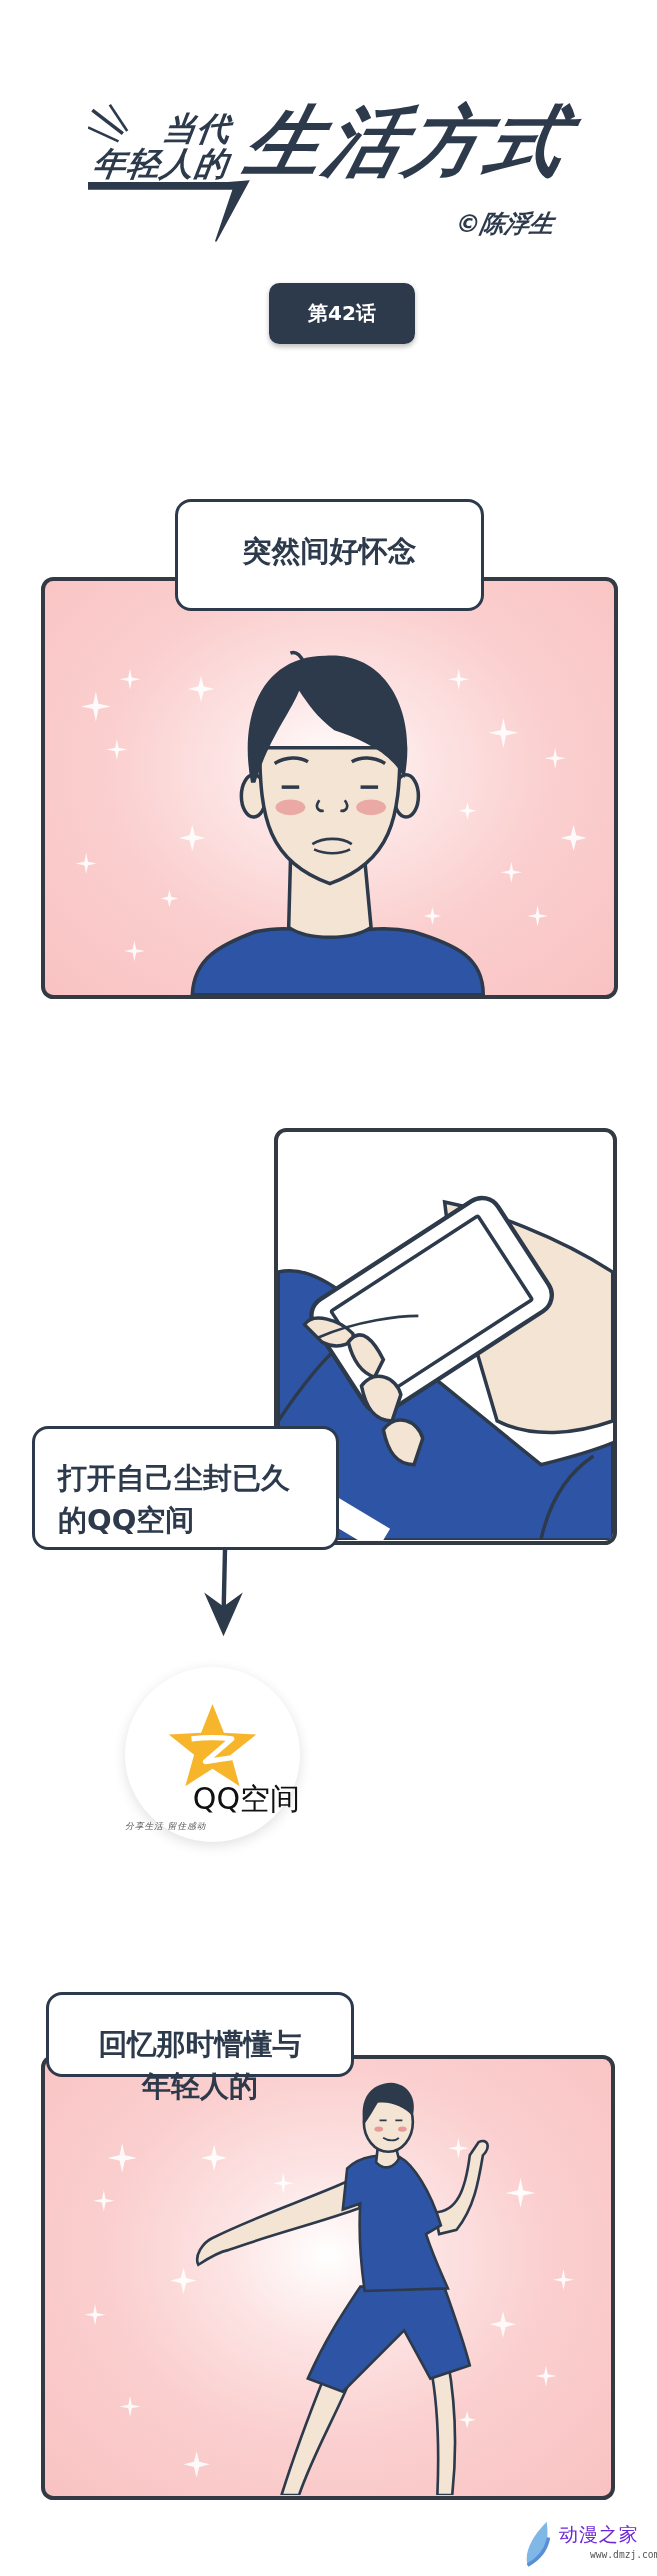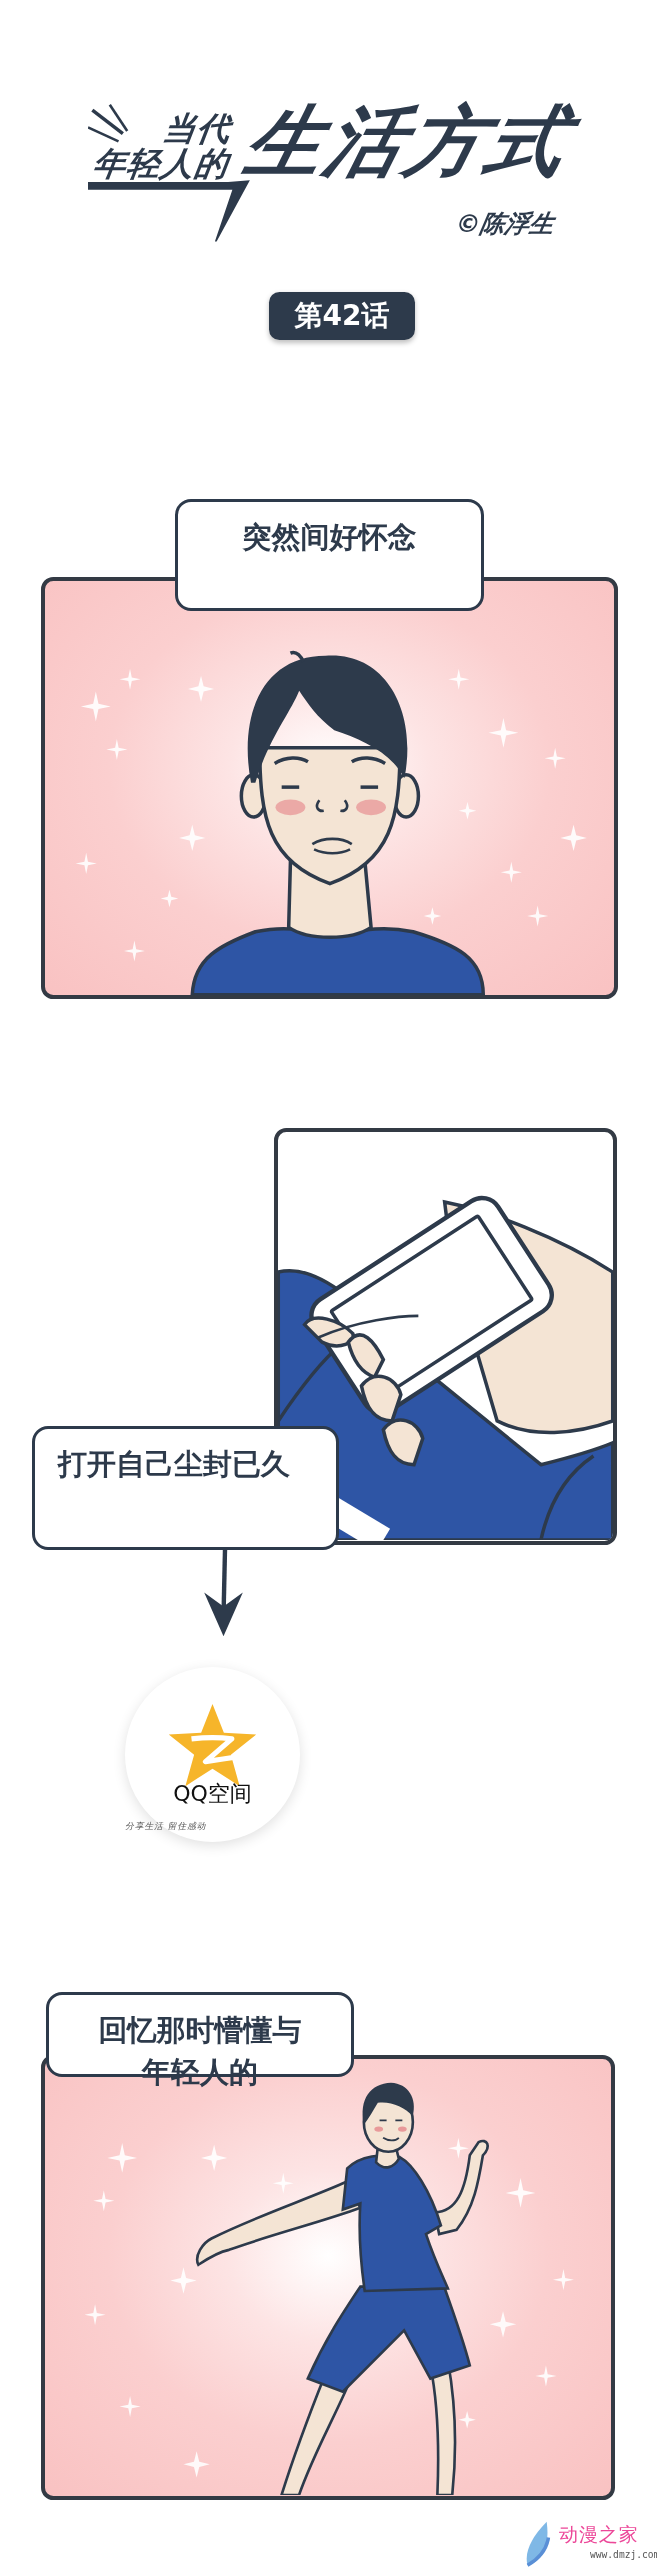--- a/index.html
+++ b/index.html
@@ -8,40 +8,40 @@
   .abs { position:absolute; }
 
   
   .title-small { position:absolute; font-weight:bold; font-style:italic; color:#2d3a4b; letter-spacing:0.9px;
                  font-family:"DejaVu Sans",sans-serif; transform:skewX(-8deg); }
   .title-big { position:absolute; font-weight:bold; font-style:italic; color:#2d3a4b;
                font-family:"DejaVu Sans",sans-serif; transform:skewX(-14deg); letter-spacing:3.5px; }
   .author { position:absolute; font-weight:bold; font-style:italic; color:#2d3a4b; font-size:24.5px;
             font-family:"DejaVu Sans",sans-serif; transform:skewX(-10deg); }
 
-  .episode-badge { position:absolute; left:269px; top:292px; width:146px; height:48px;
+  .episode-badge { position:absolute; left:269px; top:283px; width:146px; height:61px;
                    background:#2d3a4b; border-radius:10.5px; color:#fff; font-weight:bold;
-                   font-size:28px; display:flex; align-items:center; justify-content:center;
+                   font-size:20px; display:flex; align-items:center; justify-content:center;
                    box-shadow:0 2.6px 5.3px rgba(0,0,0,0.25); }
 
   .panel { position:absolute; border:4.4px solid #333a44; border-radius:12.3px; overflow:hidden; box-sizing:border-box; }
   .pink-bg { background:radial-gradient(ellipse at 50% 45%, #ffffff 0%, #fde4e4 25%, #fbcfcf 55%, #f9c2c2 100%); }
 
   .caption { position:absolute; background:#ffffff; border:3.5px solid #2d3a4b; border-radius:16px;
              box-sizing:border-box; font-weight:bold; font-size:29px; line-height:42px; color:#2d3a4b;
-             text-align:center; padding-top:14px; z-index:5; }
+             text-align:center; padding-top:28px; z-index:5; }
   .caption.left { text-align:left; padding-left:23px; }
 
   .qzone-card { position:absolute; left:125px; top:1667px; width:175px; height:175px; border-radius:50%;
                 background:#ffffff; box-shadow:0 3.5px 12.3px rgba(0,0,0,0.12); }
-  .qzone-name { position:absolute; left:0; width:175px; top:112px; text-align:center; font-size:22px; color:#111; }
+  .qzone-name { position:absolute; left:0; width:175px; top:112px; text-align:right; font-size:30px; color:#111; }
   .qzone-slogan { position:absolute; left:0; width:175px; top:154px; text-align:left; font-size:8.8px; color:#555; letter-spacing:0.9px; font-style:italic; }
 
   .watermark { position:absolute; left:522px; top:2520px; width:131px; height:49px; }
-  .wm-name { position:absolute; left:37px; top:1.8px; font-size:19px; color:#ec4899; letter-spacing:0.9px; }
+  .wm-name { position:absolute; left:37px; top:1.8px; font-size:19px; color:#6d28d9; letter-spacing:0.9px; }
   .wm-url { position:absolute; left:37px; top:29px; font-size:9.6px; color:#555; font-family:"DejaVu Sans Mono",monospace;margin-left:31px; }
 </style>
 </head>
 <body>
 
 <div>
   <svg class="abs" style="left:88px;top:103px" width="61" height="48" viewBox="0 0 70 55">
     <line x1="5" y1="8" x2="40" y2="35" stroke="#2d3a4b" stroke-width="4"></line>
     <line x1="25" y1="2" x2="45" y2="32" stroke="#2d3a4b" stroke-width="3"></line>
     <line x1="0" y1="28" x2="35" y2="44" stroke="#2d3a4b" stroke-width="3"></line>
@@ -128,20 +128,21 @@
 
     <path d="M30 220 C40 205 70 215 85 230 C90 240 70 250 50 240 Z" fill="#f4e4d4" stroke="#2d3a4b" stroke-width="4"></path>
     <path d="M80 240 C95 220 110 240 120 260 L110 280 C95 275 85 260 80 240 Z" fill="#f4e4d4" stroke="#2d3a4b" stroke-width="4"></path>
     <path d="M95 290 C110 270 135 280 140 300 L130 330 C110 330 100 315 95 290 Z" fill="#f4e4d4" stroke="#2d3a4b" stroke-width="4"></path>
     <path d="M120 340 C135 320 160 330 165 350 L155 380 C135 380 125 365 120 340 Z" fill="#f4e4d4" stroke="#2d3a4b" stroke-width="4"></path>
     <path d="M45 235 C90 215 140 210 160 210" stroke="#2d3a4b" stroke-width="3" fill="none"></path>
   </svg>
 </div>
 <div class="caption left" style="left:32px;top:1426px;width:307px;height:124px">
   <div>打开自己尘封已久</div>
+  <div>的QQ空间</div>
 </div>
 
 <svg class="abs" style="left:197px;top:1538px" width="53" height="101" viewBox="0 0 60 115">
   <line x1="32" y1="0" x2="30" y2="90" stroke="#2d3a4b" stroke-width="5"></line>
   <polygon points="8,62 30,112 52,62 30,78" fill="#2d3a4b"></polygon>
 </svg>
 
 <div class="qzone-card">
   <svg class="abs" style="left:42px;top:35px" width="91" height="86" viewBox="0 0 104 98">
     <polygon points="52,2 65,35 102,37 73,60 83,96 52,76 21,96 31,60 2,37 39,35" fill="#f6b52a"></polygon>

